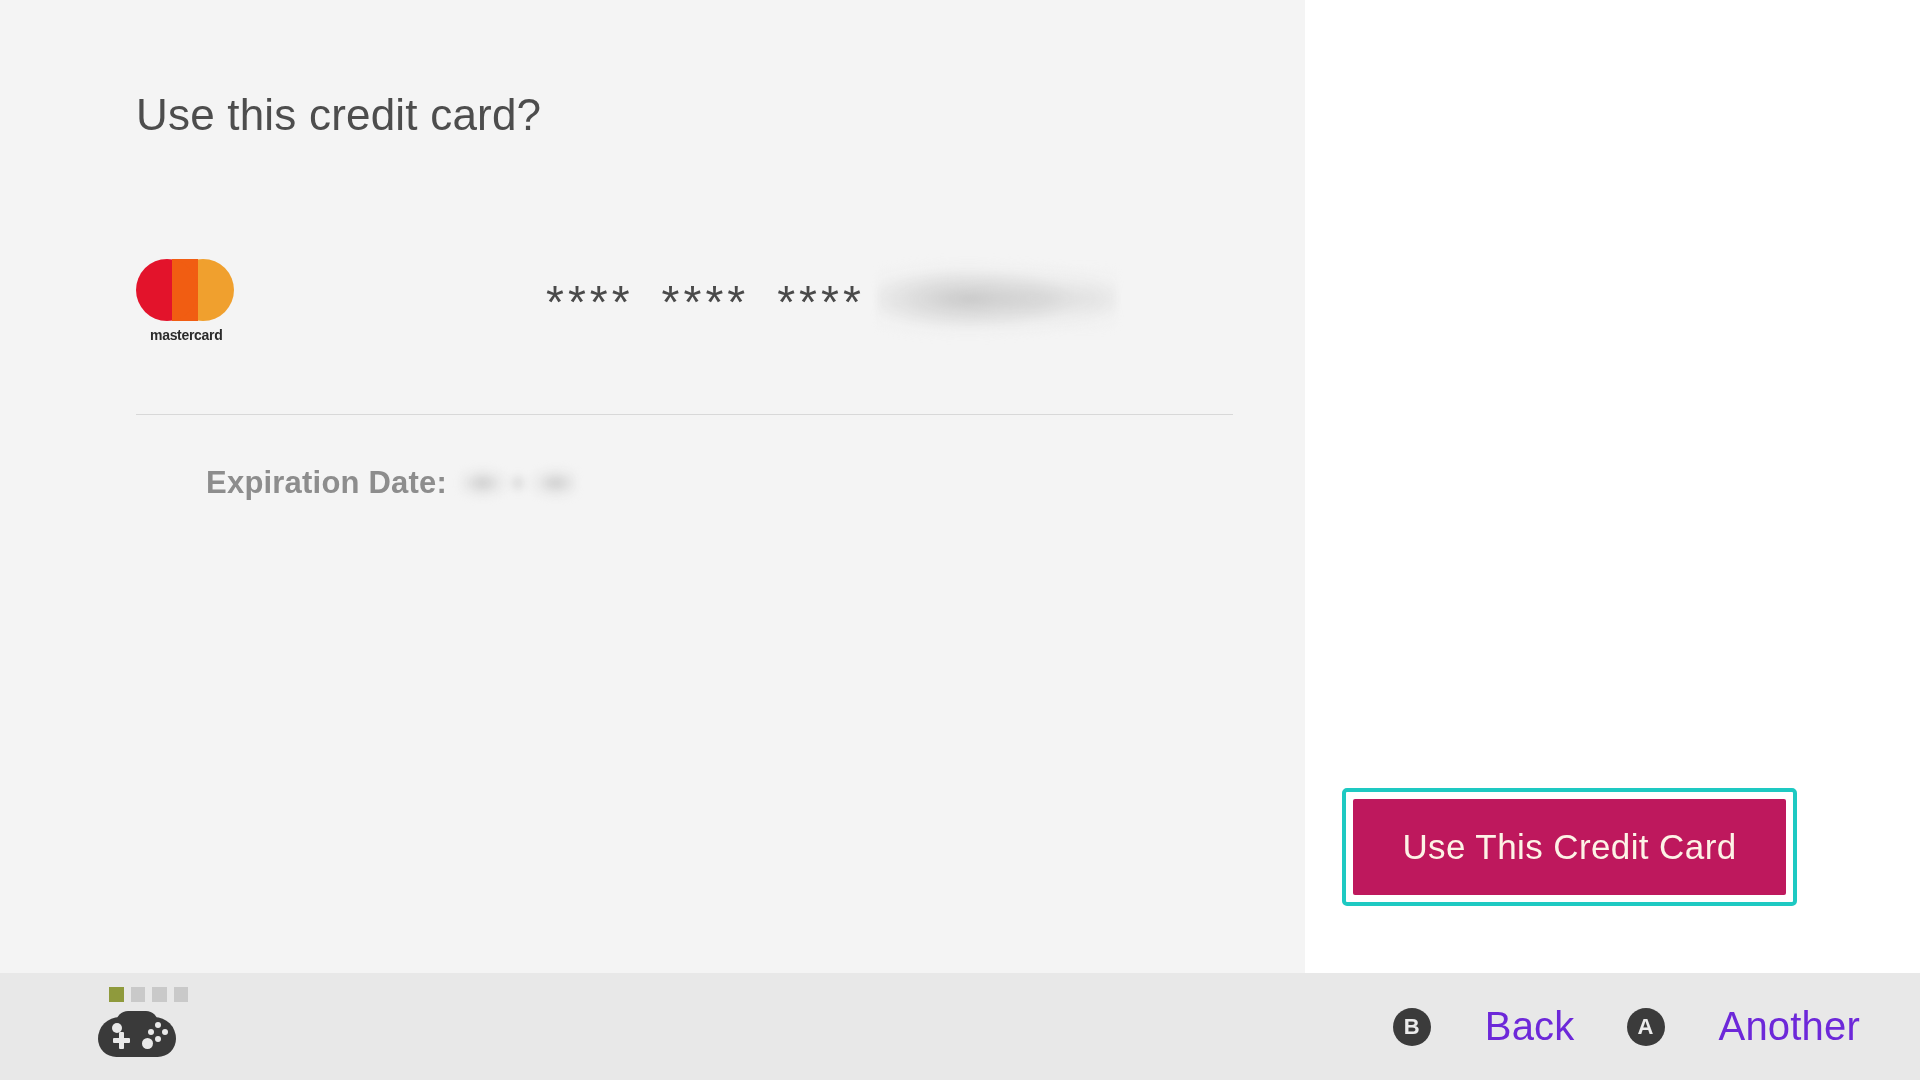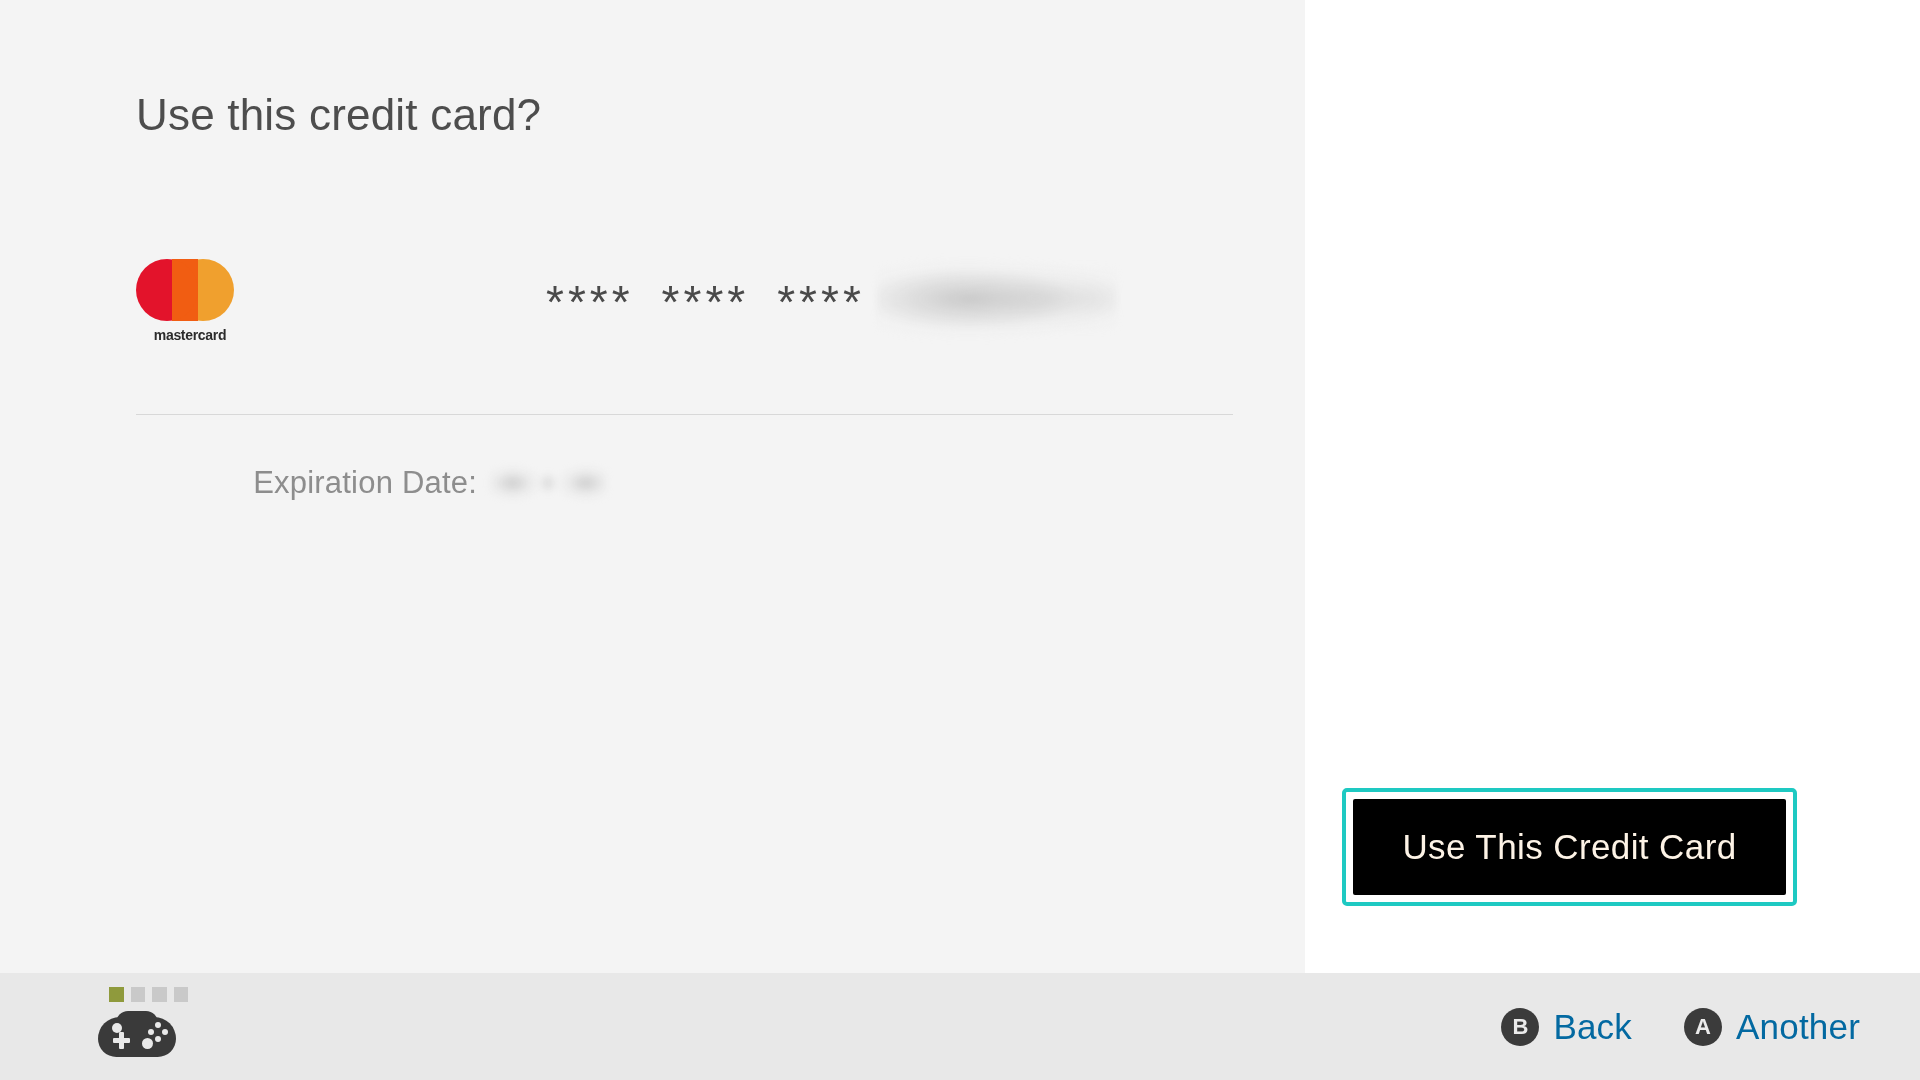--- a/index.html
+++ b/index.html
@@ -107,24 +107,23 @@
     content: "";
     position: absolute;
     left: -36px; top: 0;
     width: 62px; height: 62px;
     border-radius: 50%;
     background: #f15d12;
   }
 
   .mc-wordmark {
     position: absolute;
-    left: 0;
+    left: 14px;
     top: 72px;
     width: 108px;
-    text-align: center;
     font-size: 14px;
     font-weight: 700;
     color: #2b2b2b;
     letter-spacing: -0.3px;
   }
 
   .card-number {
     position: absolute;
     left: 410px;
     top: 6px;
@@ -166,25 +165,26 @@
     left: 136px;
     top: 414px;
     width: 1097px;
     height: 1px;
     background: #d8d8d8;
   }
 
   
   .expiration-row {
     position: absolute;
-    right: 698px;
+    right: 728px;
     top: 462px;
     display: flex;
     align-items: center;
     white-space: nowrap;
+    font-weight: bold;
   }
   .expiration-label {
     font-size: 31px;
     color: #8d8d8d;
     letter-spacing: 0.2px;
   }
   .expiration-value {
     position: relative;
     width: 118px;
     height: 42px;
@@ -308,21 +308,21 @@
     border: 4px solid #1ec9c2;
     border-radius: 5px;
     cursor: pointer;
   }
   .cta-button {
     width: 100%;
     height: 100%;
     display: flex;
     align-items: center;
     justify-content: center;
-    background: #000000;
+    background: #be185d;
     border: none;
     border-radius: 2px;
     color: #fdf3e6;
     font-family: "Liberation Sans", sans-serif;
     font-size: 35px;
     letter-spacing: 0.4px;
     cursor: pointer;
   }
 
   
@@ -436,23 +436,24 @@
     background: #3b3b3b;
     color: #ebebeb;
     display: flex;
     align-items: center;
     justify-content: center;
     font-size: 22px;
     font-weight: 700;
     line-height: 1;
   }
   .hint-label {
-    font-size: 35px;
-    color: #0369a1;
+    font-size: 40px;
+    color: #6d28d9;
     letter-spacing: 0.2px;
+    margin-left: 40px;
   }
 </style>
 </head>
 <body>
 
 <div class="screen">
 
   <div class="upper">
 
     <div class="left-pane">

